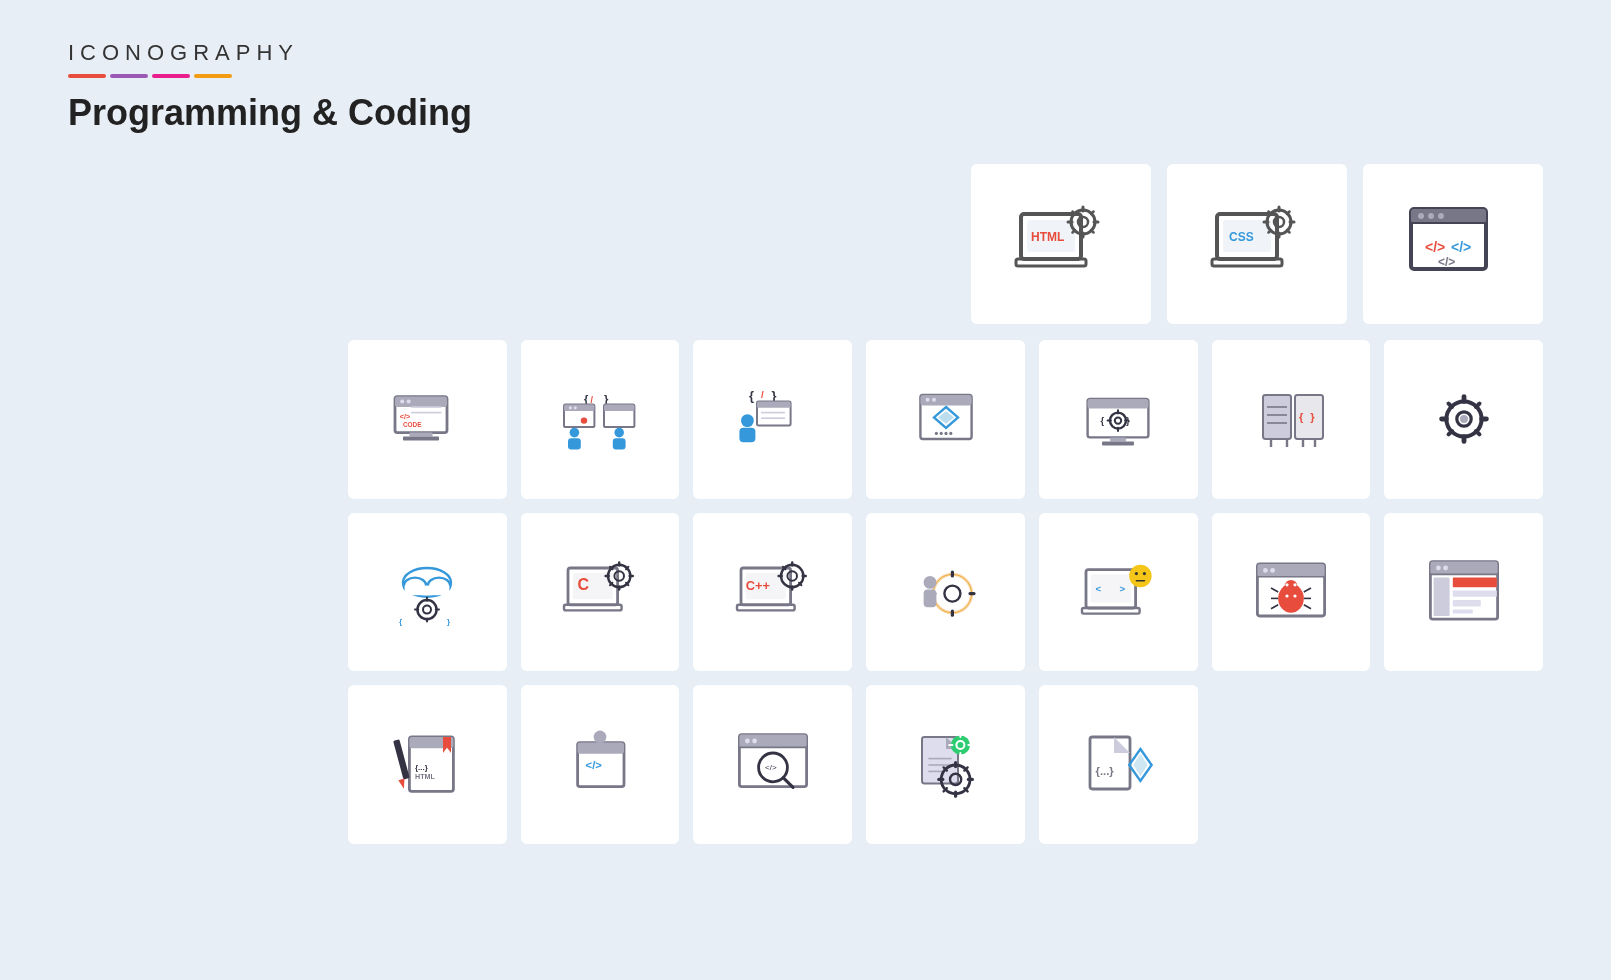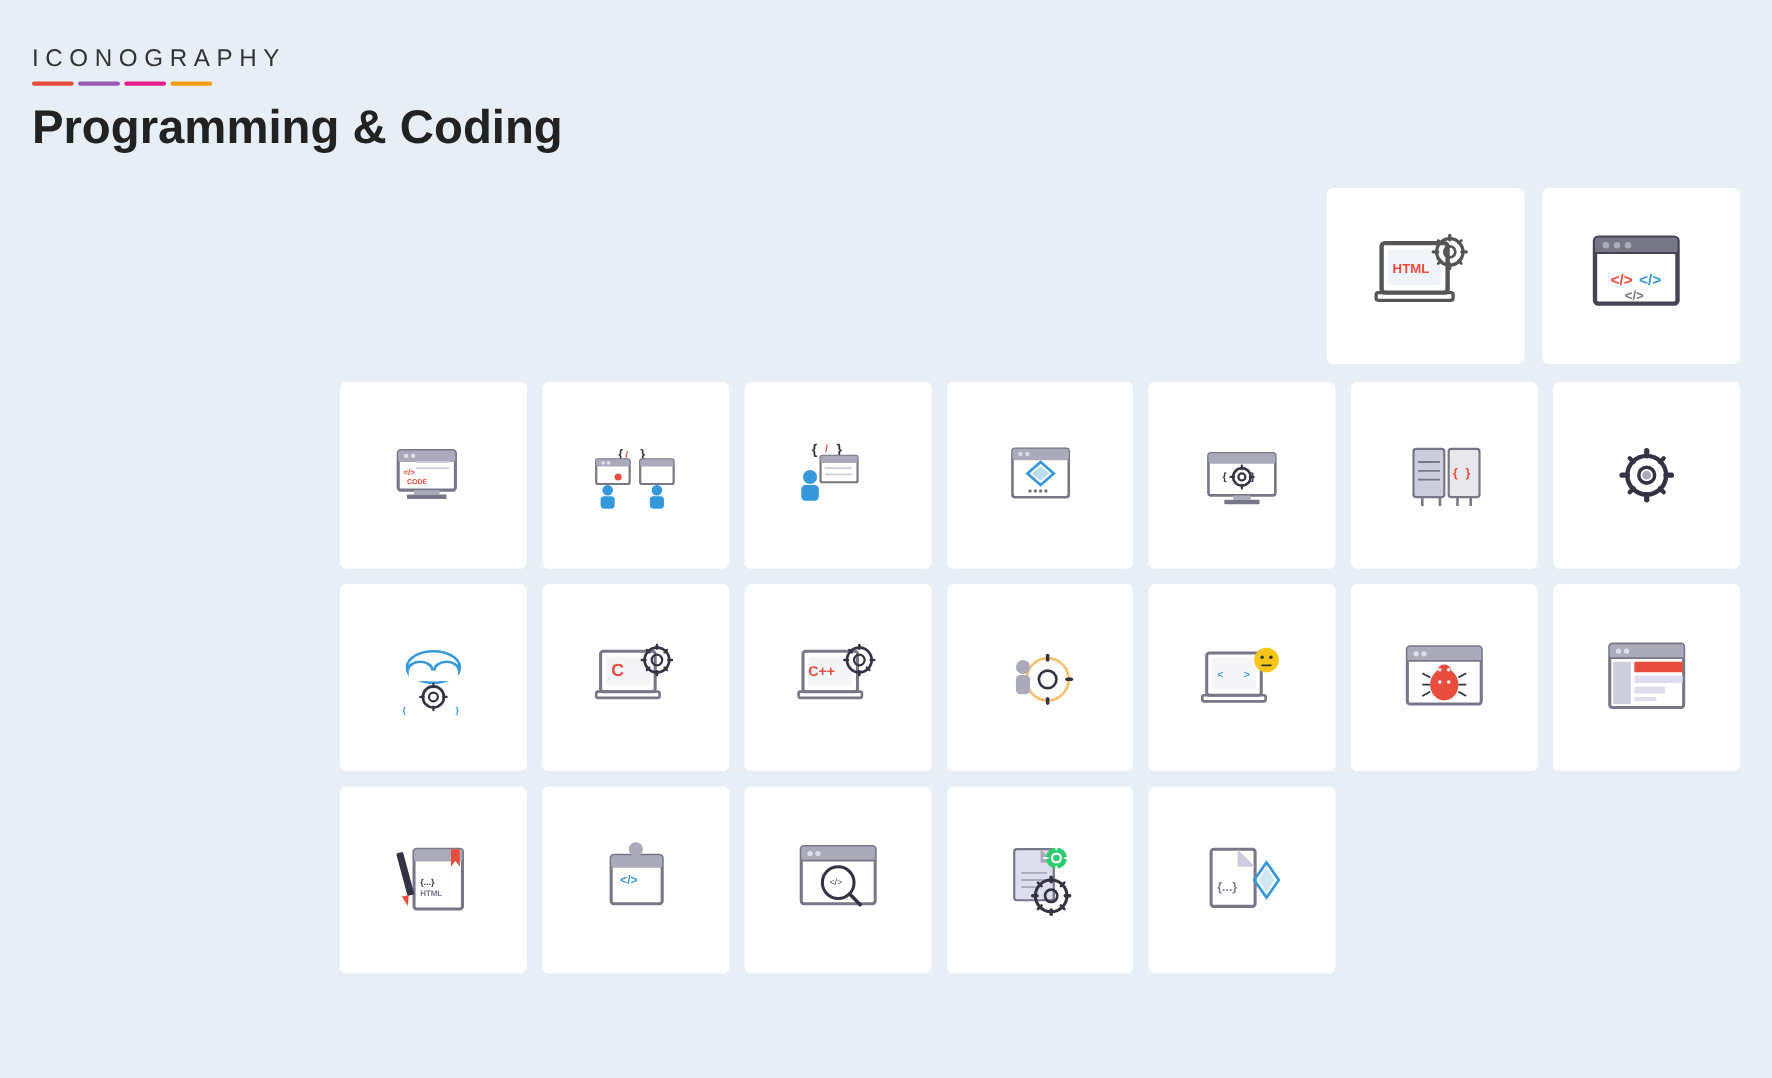--- a/index.html
+++ b/index.html
@@ -8,21 +8,21 @@
       font-family: 'Segoe UI', Arial, sans-serif;
       min-height: 980px;
       display: flex;
       align-items: center;
       justify-content: center;
     }
     .container {
       background: #e8eef5;
       width: 1611px;
       min-height: 980px;
-      padding: 40px 29px;
+      padding: 40px 68px;
     }
     .header {
       margin-bottom: 30px;
     }
     .brand {
       font-size: 22px;
       font-weight: 300;
       letter-spacing: 6px;
       color: #333;
       margin-bottom: 8px;
@@ -31,21 +31,21 @@
       display: flex;
       gap: 4px;
       margin-bottom: 14px;
     }
     .brand-bar {
       height: 4px;
       width: 38px;
       border-radius: 2px;
     }
     .page-title {
-      font-size: 43px;
+      font-size: 36px;
       font-weight: 700;
       color: #222;
     }
     .icon-cell {
       background: #fff;
       border-radius: 6px;
       display: flex;
       align-items: center;
       justify-content: center;
       aspect-ratio: 1;
@@ -119,20 +119,38 @@
             <line x1="72" y1="39" x2="72" y2="43" stroke="#555" stroke-width="3" stroke-linecap="round"></line>
             <line x1="57" y1="28" x2="61" y2="28" stroke="#555" stroke-width="3" stroke-linecap="round"></line>
             <line x1="83" y1="28" x2="87" y2="28" stroke="#555" stroke-width="3" stroke-linecap="round"></line>
             <line x1="61.5" y1="17.5" x2="64" y2="20" stroke="#555" stroke-width="2.5" stroke-linecap="round"></line>
             <line x1="80" y1="36" x2="82.5" y2="38.5" stroke="#555" stroke-width="2.5" stroke-linecap="round"></line>
             <line x1="82.5" y1="17.5" x2="80" y2="20" stroke="#555" stroke-width="2.5" stroke-linecap="round"></line>
             <line x1="64" y1="36" x2="61.5" y2="38.5" stroke="#555" stroke-width="2.5" stroke-linecap="round"></line>
           </svg>
         </div>
 
+        <div class="icon-cell">
+          <svg viewBox="0 0 100 100" xmlns="http://www.w3.org/2000/svg">
+            <rect x="10" y="20" width="60" height="45" rx="3" fill="none" stroke="#555" stroke-width="4"></rect>
+            <rect x="5" y="65" width="70" height="7" rx="2" fill="none" stroke="#555" stroke-width="3"></rect>
+            <rect x="16" y="26" width="48" height="32" rx="2" fill="#f0f4f8"></rect>
+            <text x="22" y="47" font-size="12" font-weight="bold" fill="#3498db">CSS</text>
+            <circle cx="72" cy="28" r="12" fill="none" stroke="#555" stroke-width="3"></circle>
+            <circle cx="72" cy="28" r="5" fill="none" stroke="#555" stroke-width="2.5"></circle>
+            <line x1="72" y1="13" x2="72" y2="17" stroke="#555" stroke-width="3" stroke-linecap="round"></line>
+            <line x1="72" y1="39" x2="72" y2="43" stroke="#555" stroke-width="3" stroke-linecap="round"></line>
+            <line x1="57" y1="28" x2="61" y2="28" stroke="#555" stroke-width="3" stroke-linecap="round"></line>
+            <line x1="83" y1="28" x2="87" y2="28" stroke="#555" stroke-width="3" stroke-linecap="round"></line>
+            <line x1="61.5" y1="17.5" x2="64" y2="20" stroke="#555" stroke-width="2.5" stroke-linecap="round"></line>
+            <line x1="80" y1="36" x2="82.5" y2="38.5" stroke="#555" stroke-width="2.5" stroke-linecap="round"></line>
+            <line x1="82.5" y1="17.5" x2="80" y2="20" stroke="#555" stroke-width="2.5" stroke-linecap="round"></line>
+            <line x1="64" y1="36" x2="61.5" y2="38.5" stroke="#555" stroke-width="2.5" stroke-linecap="round"></line>
+          </svg>
+        </div>
 
         <div class="icon-cell">
           <svg viewBox="0 0 100 100" xmlns="http://www.w3.org/2000/svg">
             <rect x="8" y="15" width="75" height="60" rx="3" fill="none" stroke="#445" stroke-width="4"></rect>
             <rect x="8" y="15" width="75" height="14" rx="3" fill="#778"></rect>
             <line x1="8" y1="29" x2="83" y2="29" stroke="#445" stroke-width="2"></line>
 
             <circle cx="18" cy="22" r="3" fill="#aab"></circle>
             <circle cx="28" cy="22" r="3" fill="#aab"></circle>
             <circle cx="38" cy="22" r="3" fill="#aab"></circle>

